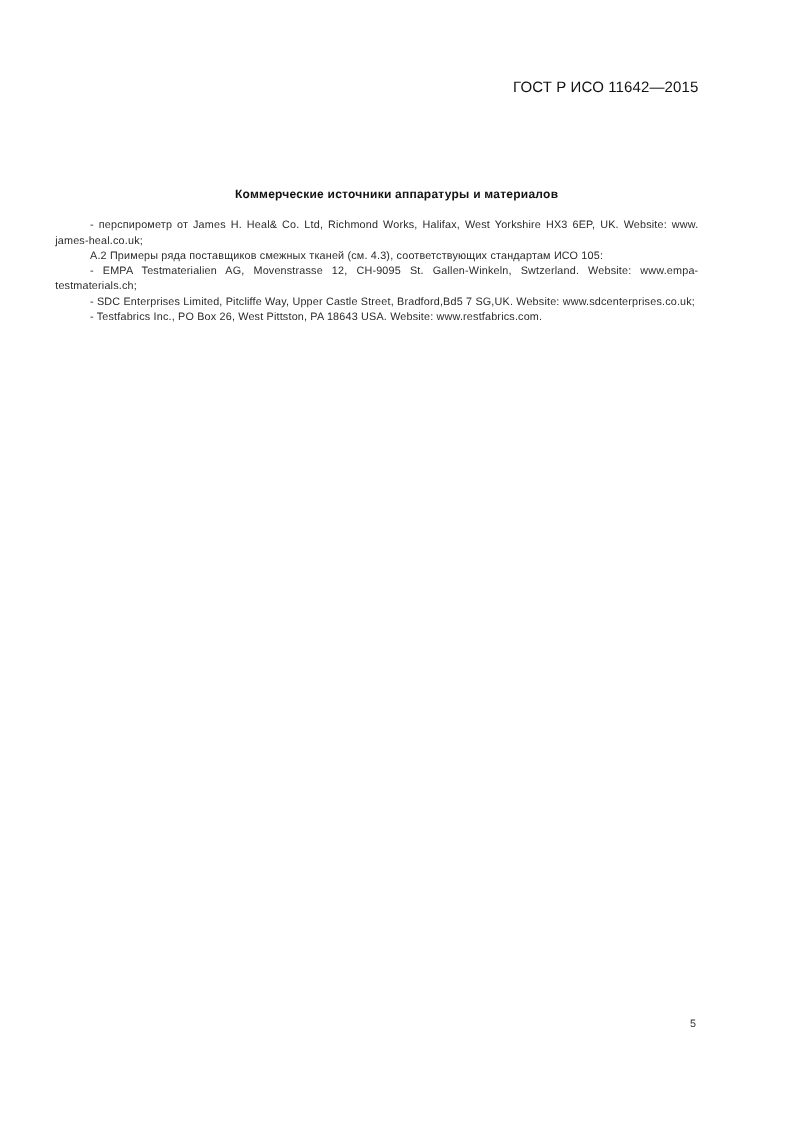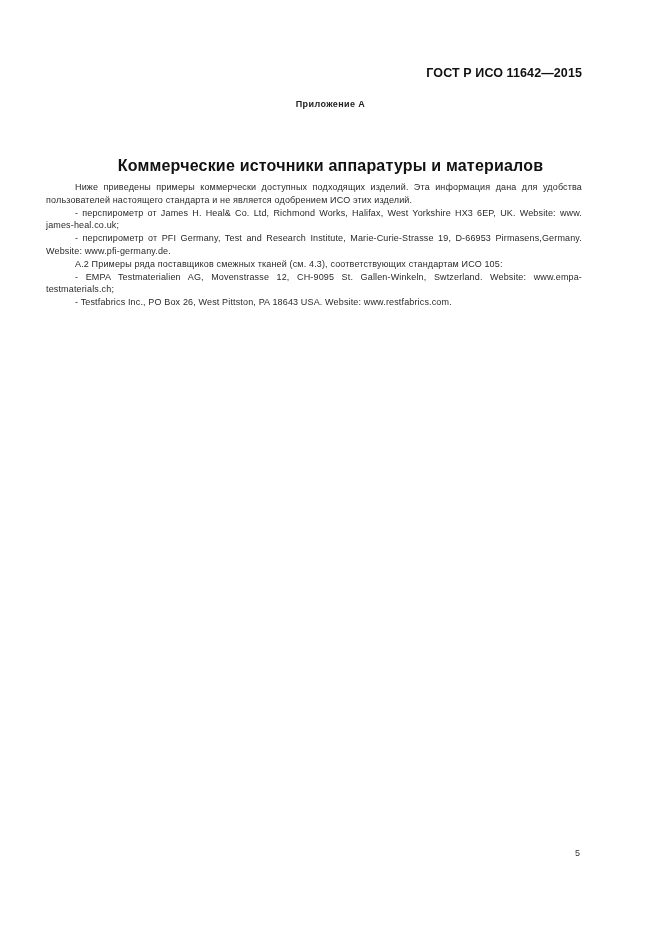--- a/index.html
+++ b/index.html
@@ -1,40 +1,38 @@
 <!DOCTYPE html>
 <html><head>
 <meta charset="utf-8">
 <style>
   html, body { margin: 0; padding: 0; background: #ffffff; }
   body { width: 661px; height: 936px; position: relative; overflow: hidden;
          font-family: "Liberation Sans", sans-serif; color: #1a1a1a; }
   .page { position: absolute; left: 0; top: 0; width: 661px; height: 936px; background: #fff; }
-  .doc-code { position: absolute; right: 79px; top: 66px; font-size: 12.5px; font-weight: bold; color: #111; letter-spacing: 0.1px; }
+  .doc-code { position: absolute; right: 79px; top: 66px; font-size: 12.5px; font-weight: normal; color: #111; letter-spacing: 0.1px; }
   .annex { position: absolute; left: 0; width: 661px; top: 98px; text-align: center; font-size: 9px; font-weight: bold; line-height: 12px; color: #222; letter-spacing: 0.4px; }
-  .title { position: absolute; left: 0; width: 661px; top: 157px; text-align: center; font-size: 16px; font-weight: bold; color: #111; letter-spacing: 0.2px; }
+  .title { position: absolute; left: 0; width: 661px; top: 157px; text-align: center; font-size: 10px; font-weight: bold; color: #111; letter-spacing: 0.2px; }
   .body { position: absolute; left: 46px; top: 181px; width: 536px; font-size: 9px; line-height: 12.8px; color: #2a2a2a; }
   .body p { margin: 0; text-align: justify; text-align-last: left; text-indent: 29px; letter-spacing: 0.15px; }
   .page-num { position: absolute; left: 575px; top: 848px; font-size: 9px; color: #333; }
 </style>
 </head>
 <body>
 
 <div class="page">
   <div class="doc-code">ГОСТ Р ИСО 11642—2015</div>
 
   <div class="annex">
-    <div>Приложение А</div>
   </div>
 
   <div class="title">Коммерческие источники аппаратуры и материалов</div>
 
   <div class="body">
-    <p>Ниже приведены примеры коммерчески доступных подходящих изделий. Эта информация дана для удобства пользователей настоящего стандарта и не является одобрением ИСО этих изделий.</p>
     <p>- перспирометр от James H. Heal&amp; Co. Ltd, Richmond Works, Halifax, West Yorkshire HX3 6EP, UK. Website: www. james-heal.co.uk;</p>
-    <p>- перспирометр от PFI Germany, Test and Research Institute, Marie-Curie-Strasse 19, D-66953 Pirmasens,Germany. Website: www.pfi-germany.de.</p>
     <p>А.2  Примеры ряда поставщиков смежных тканей (см. 4.3), соответствующих стандартам ИСО 105:</p>
     <p>- EMPA Testmaterialien AG, Movenstrasse 12, CH-9095 St. Gallen-Winkeln, Swtzerland. Website: www.empa-testmaterials.ch;</p>
+    <p>- SDC Enterprises Limited, Pitcliffe Way, Upper Castle Street, Bradford,Bd5 7 SG,UK. Website: www.sdcenterprises.co.uk;</p>
     <p>- Testfabrics Inc., PO Box 26, West Pittston, PA 18643 USA. Website: www.restfabrics.com.</p>
   </div>
 
   <div class="page-num">5</div>
 </div>
 
 </body></html>

